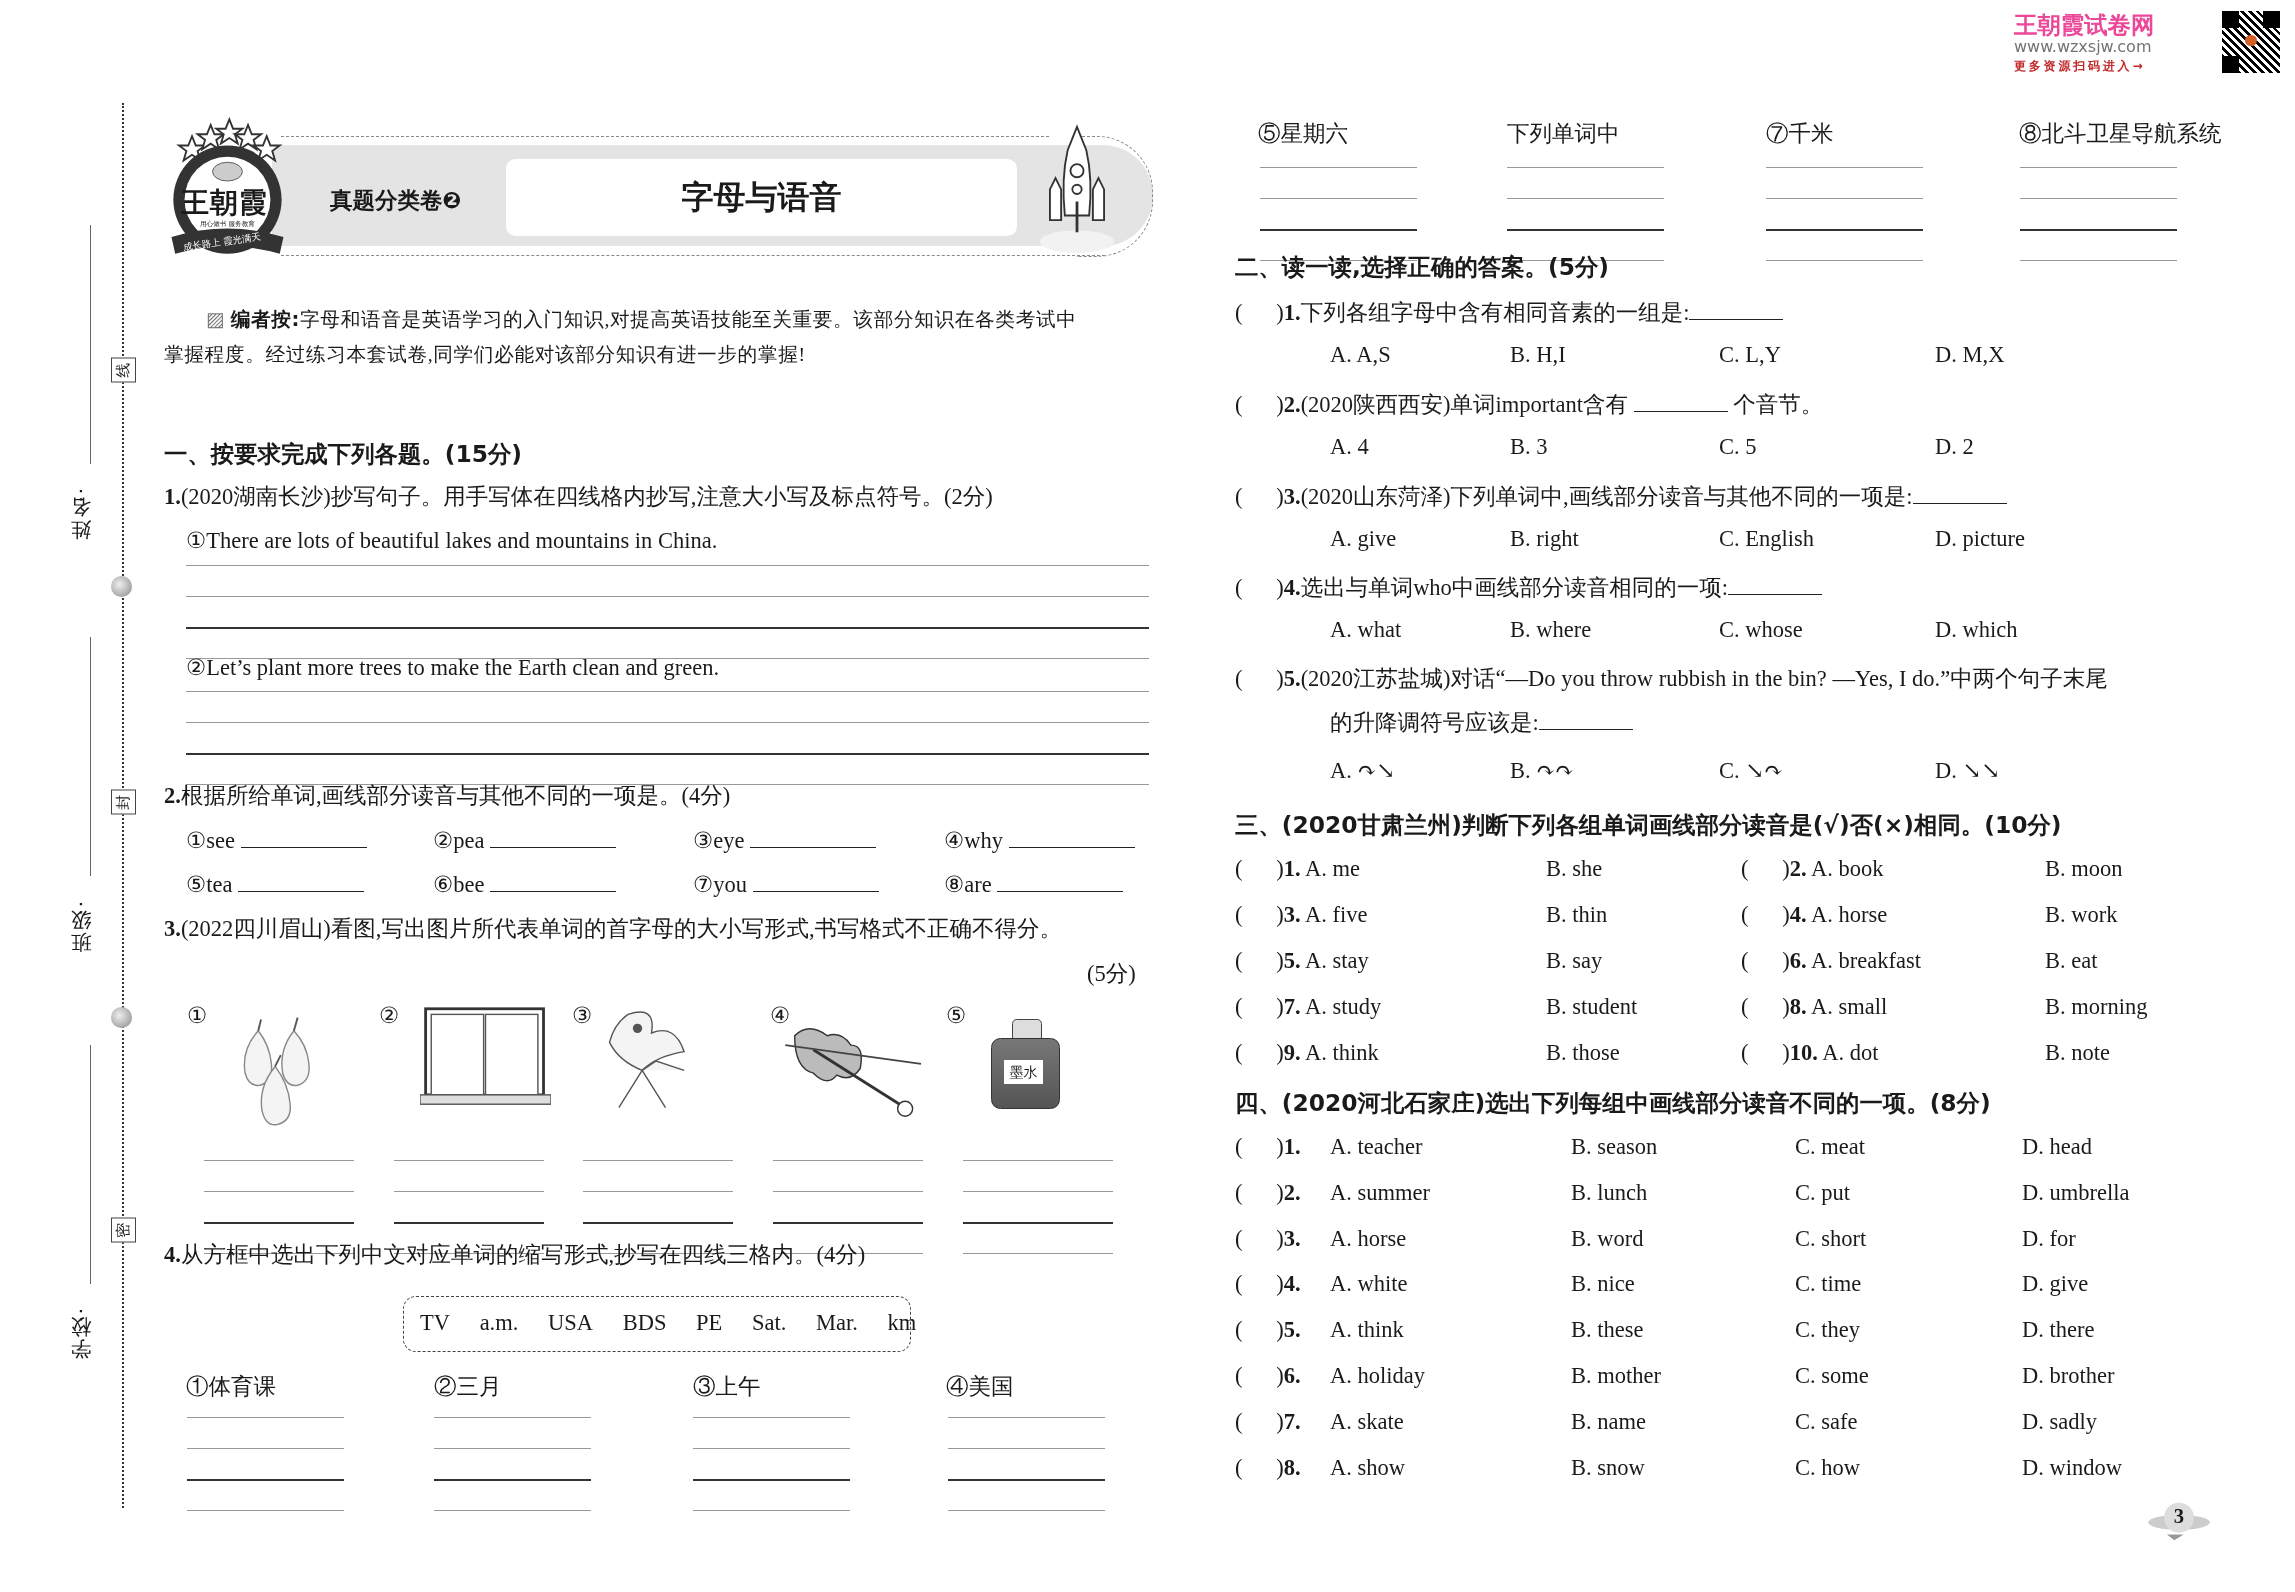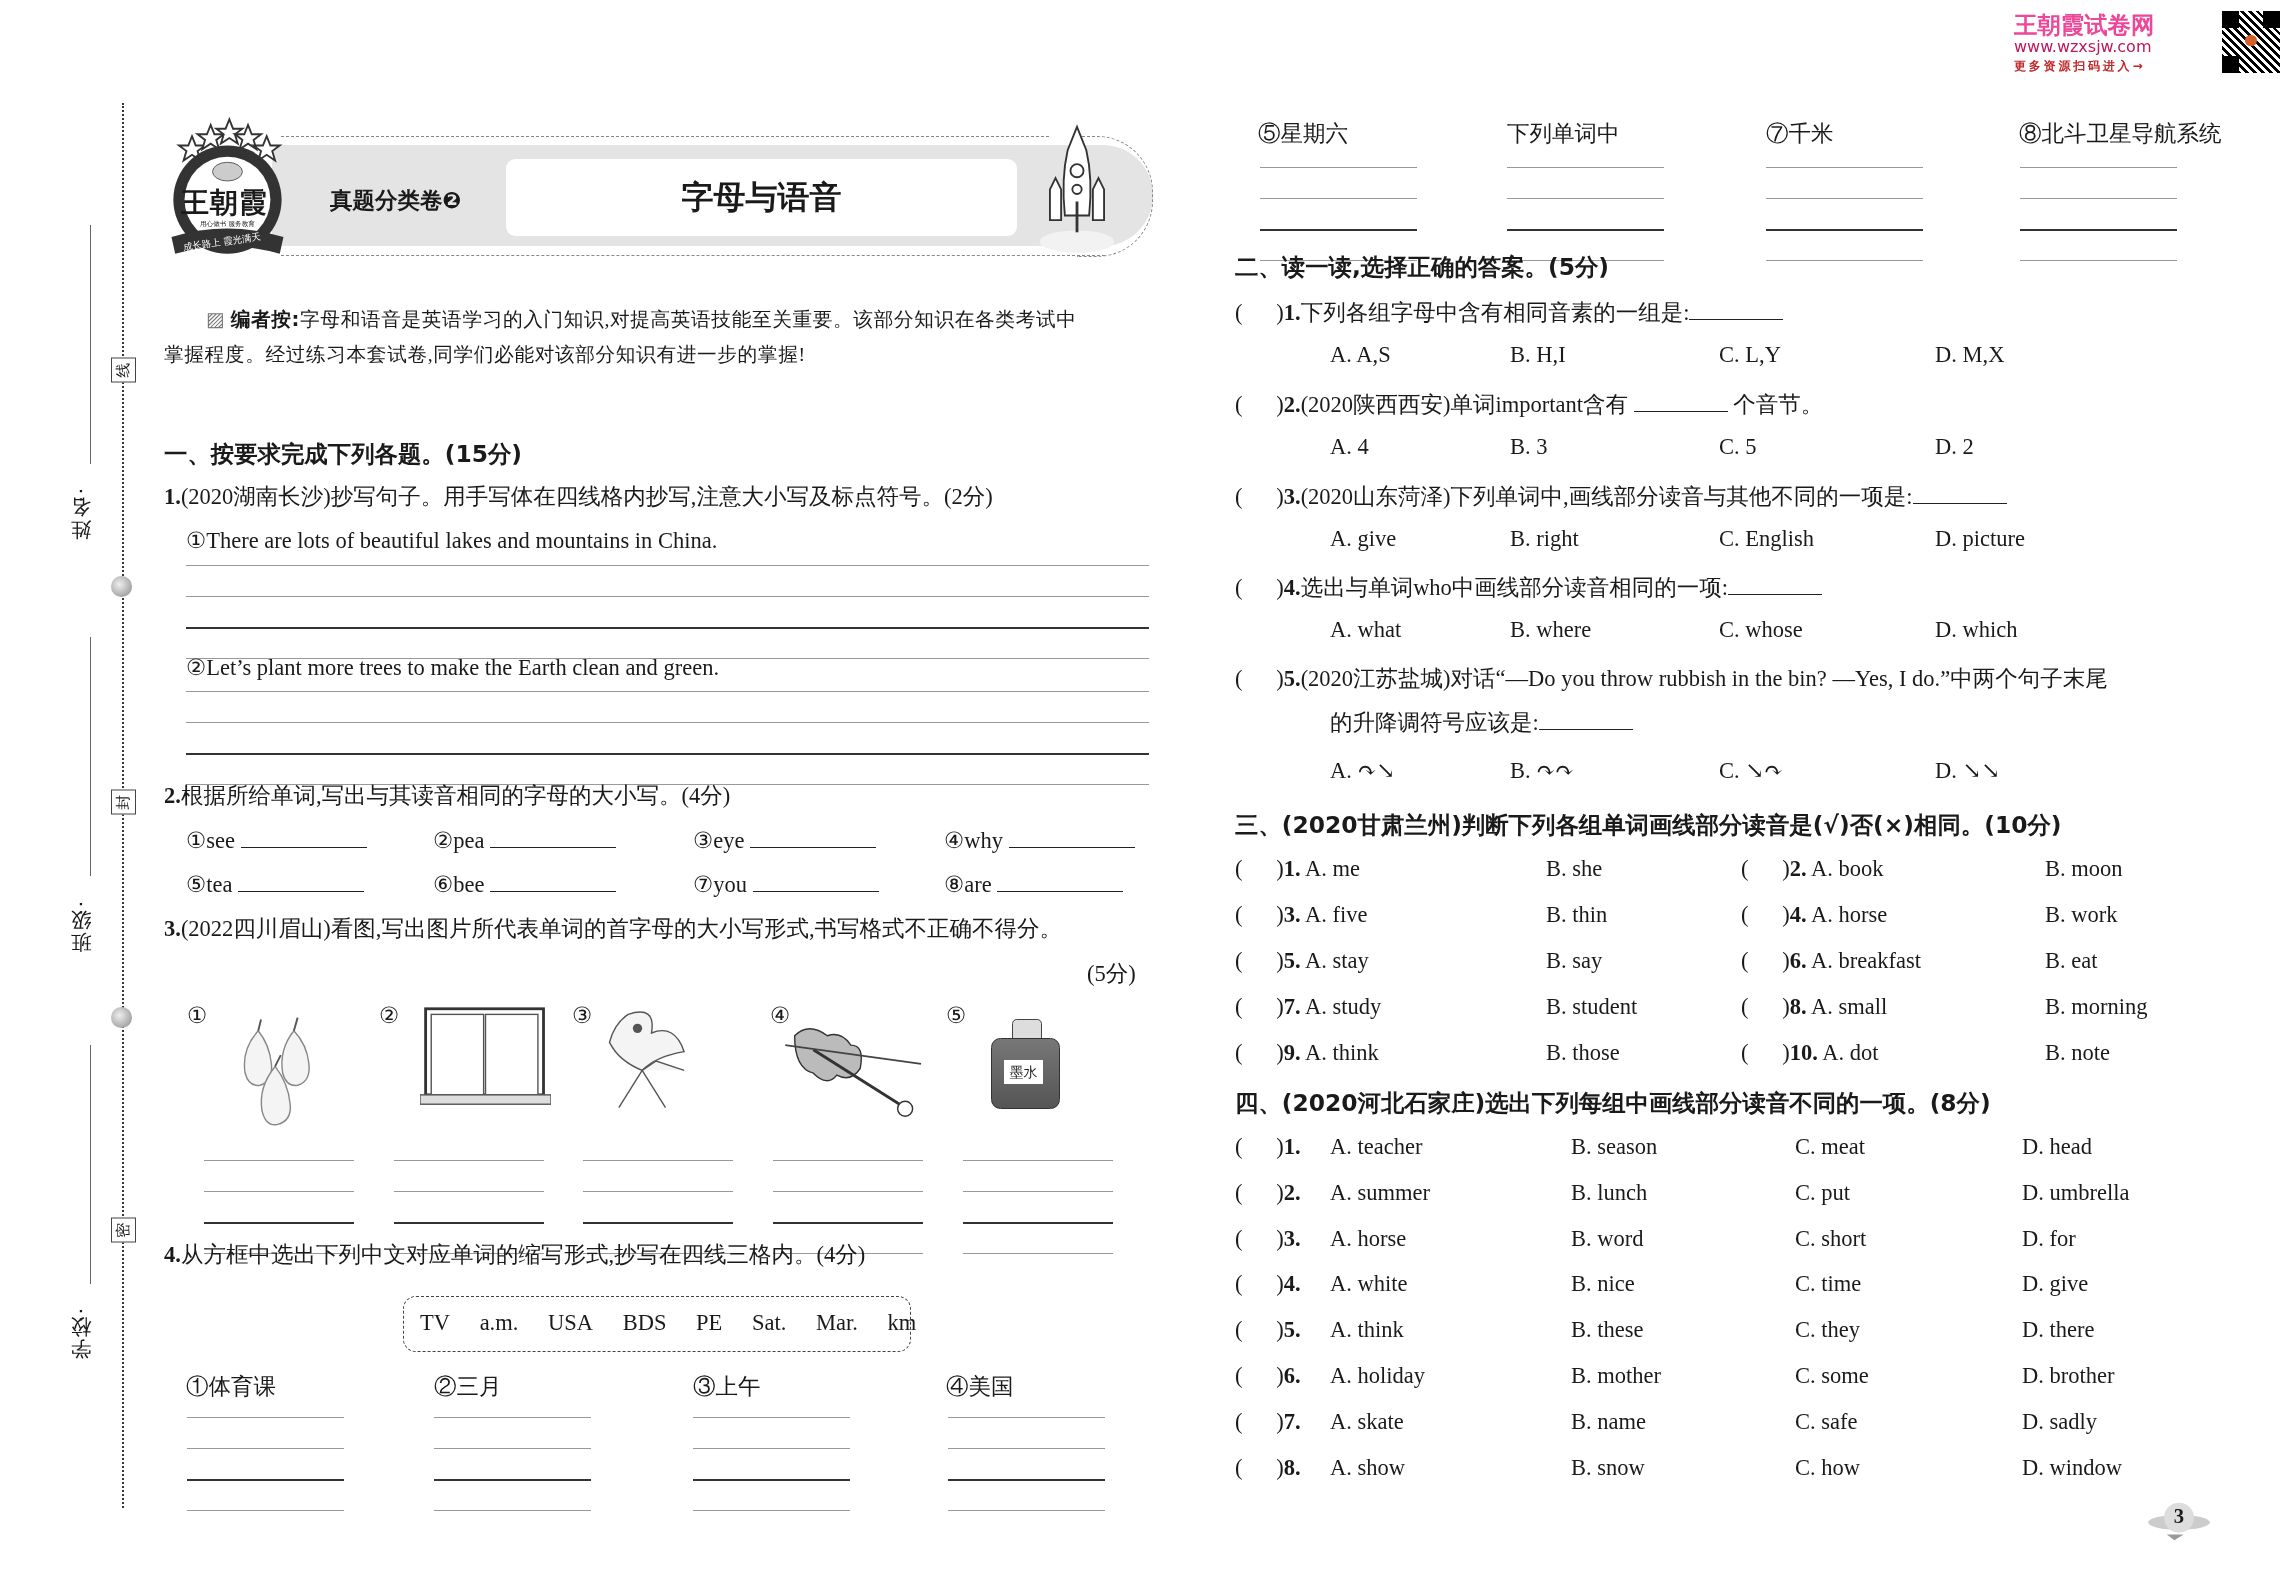--- a/index.html
+++ b/index.html
@@ -31,21 +31,21 @@
   .title-box { position:absolute; left:506px; top:159px; width:511px; height:77px; background:#fff; border-radius:9.4px; }
   .logo { position:absolute; left:164px; top:117px; width:126px; height:141px; }
   .option-box { position:absolute; left:403px; top:1296px; width:506px; height:54px; border:1.9px dashed #444; border-radius:13px; }
   .pagenum { position:absolute; left:2146px; top:1499px; width:66px; height:43px; }
 </style>
 </head>
 <body>
 
 <div class="abs" style="left:2014px; top:9.4px; width:272px; height:67px;">
   <div class="abs sans" style="left:0; top:0; font-size:23.4px; font-weight:bold; color:#ec4899;">王朝霞试卷网</div>
-  <div class="abs sans" style="left:0; top:28px; font-size:16px; color:#be185d;">www.wzxsjw.com</div>
+  <div class="abs sans" style="left:0; top:28px; font-size:16px; color:#737373;">www.wzxsjw.com</div>
   <div class="abs sans" style="left:0; top:49px; font-size:12px; font-weight:bold; color:#c0282a; letter-spacing:2.8px;">更多资源扫码进入→</div>
   <div class="abs" style="left:208px; top:1.9px; width:58px; height:62px; background:
     linear-gradient(#000,#000) 0 0/17px 17px no-repeat,
     linear-gradient(#000,#000) 41px 0/17px 17px no-repeat,
     linear-gradient(#000,#000) 0 45px/17px 17px no-repeat,
     repeating-linear-gradient(45deg,#000 0 2.8px,#fff 2.8px 5.6px);">
     <div class="abs" style="left:23.4px; top:24px; width:11.2px; height:11.2px; border-radius:50%; background:#d4602a;"></div>
   </div>
 </div>
 
@@ -124,21 +124,21 @@
   </div>
 <div class="abs txt" style="left:186px; top:654px;">②Let’s plant more trees to make the Earth clean and green.</div>
 <div class="line4" style="left:186px; top:691px; width:963px; height:94px;">
     <div class="l1"></div>
     <div class="l2"></div>
     <div class="l3"></div>
     <div class="l4"></div>
   </div>
 
 <div class="abs txt" style="left:164px; top:782px;">
-  <span class="qn">2.</span><span>根据所给单词,写出与其读音相同的字母的大小写。(4分)</span>
+  <span class="qn">2.</span><span>根据所给单词,画线部分读音与其他不同的一项是。(4分)</span>
 </div>
 <div class="abs txt" style="left:186px; top:826px;"><span>①see</span> <span class="blank" style="width:126px;"></span></div>
 <div class="abs txt" style="left:433px; top:826px;"><span>②pea</span> <span class="blank" style="width:126px;"></span></div>
 <div class="abs txt" style="left:693px; top:826px;"><span>③eye</span> <span class="blank" style="width:126px;"></span></div>
 <div class="abs txt" style="left:944px; top:826px;"><span>④why</span> <span class="blank" style="width:126px;"></span></div>
 <div class="abs txt" style="left:186px; top:870px;"><span>⑤tea</span> <span class="blank" style="width:126px;"></span></div>
 <div class="abs txt" style="left:433px; top:870px;"><span>⑥bee</span> <span class="blank" style="width:126px;"></span></div>
 <div class="abs txt" style="left:693px; top:870px;"><span>⑦you</span> <span class="blank" style="width:126px;"></span></div>
 <div class="abs txt" style="left:944px; top:870px;"><span>⑧are</span> <span class="blank" style="width:126px;"></span></div>
 

